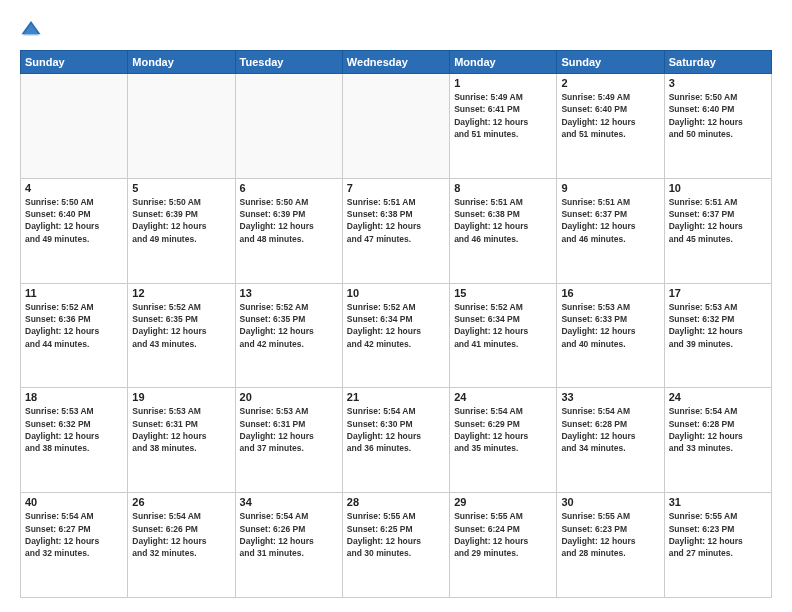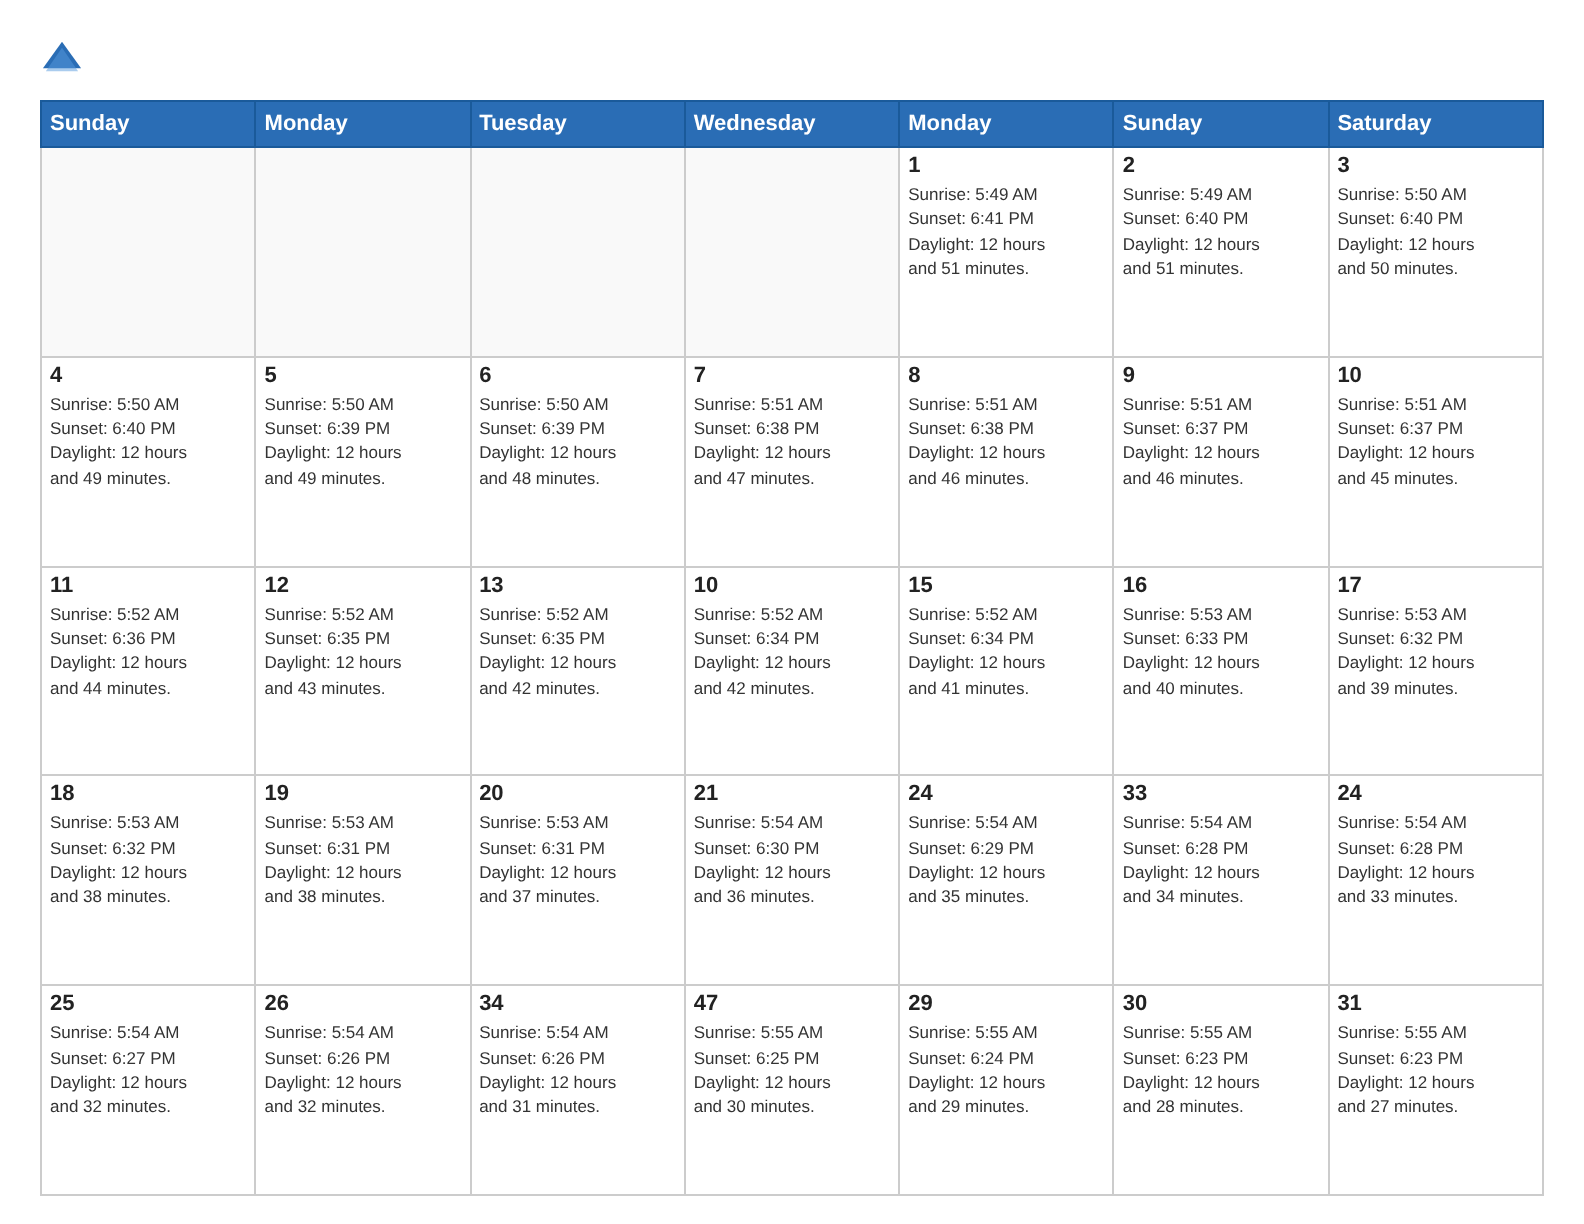--- a/index.html
+++ b/index.html
@@ -89,20 +89,21 @@
     }
     .day-number {
       font-size: 11px;
       font-weight: bold;
       display: block;
       margin-bottom: 2px;
     }
     .day-info {
       line-height: 1.45;
       color: #333;
+      font-weight: bold;
     }
   </style>
 </head>
 <body>
 
 <div class="page">
   <div class="header">
     <div class="logo">
       <svg class="logo-icon" viewBox="0 0 30 30">
         <polygon points="15,4 28,22 2,22" fill="#2a6db5"></polygon>
@@ -307,42 +308,42 @@
           <td>
             <span class="day-number">24</span>
             <div class="day-info" style="white-space: pre-line;">Sunrise: 5:54 AM
 Sunset: 6:28 PM
 Daylight: 12 hours
 and 33 minutes.</div>
           </td>
         </tr>
         <tr>
           <td>
-            <span class="day-number">25</span>
+            <span class="day-number">40</span>
             <div class="day-info" style="white-space: pre-line;">Sunrise: 5:54 AM
 Sunset: 6:27 PM
 Daylight: 12 hours
 and 32 minutes.</div>
           </td>
           <td>
             <span class="day-number">26</span>
             <div class="day-info" style="white-space: pre-line;">Sunrise: 5:54 AM
 Sunset: 6:26 PM
 Daylight: 12 hours
 and 32 minutes.</div>
           </td>
           <td>
             <span class="day-number">34</span>
             <div class="day-info" style="white-space: pre-line;">Sunrise: 5:54 AM
 Sunset: 6:26 PM
 Daylight: 12 hours
 and 31 minutes.</div>
           </td>
           <td>
-            <span class="day-number">47</span>
+            <span class="day-number">28</span>
             <div class="day-info" style="white-space: pre-line;">Sunrise: 5:55 AM
 Sunset: 6:25 PM
 Daylight: 12 hours
 and 30 minutes.</div>
           </td>
           <td>
             <span class="day-number">29</span>
             <div class="day-info" style="white-space: pre-line;">Sunrise: 5:55 AM
 Sunset: 6:24 PM
 Daylight: 12 hours

